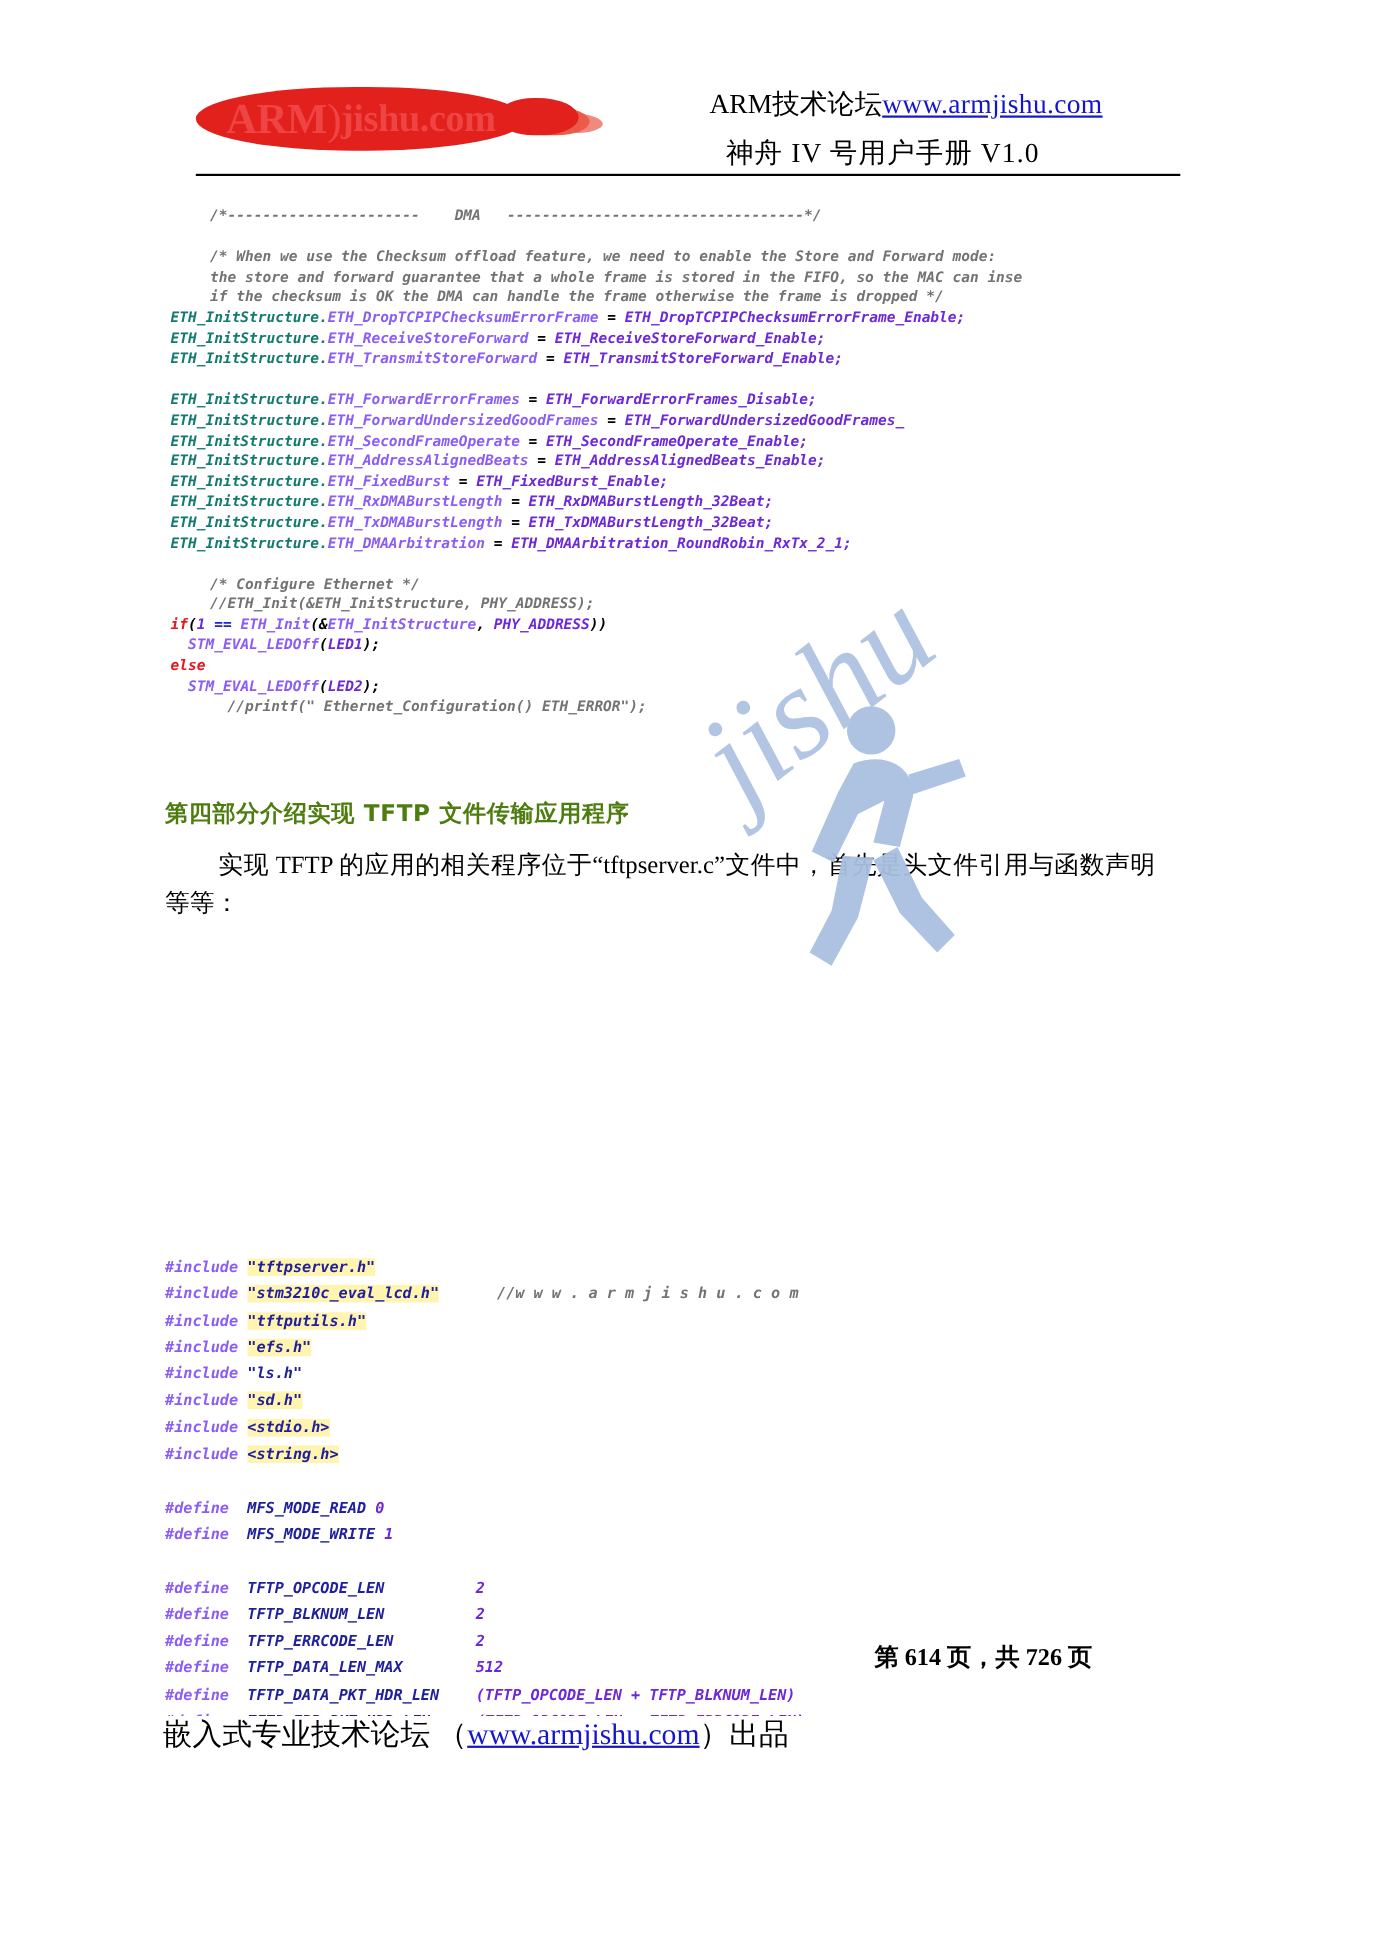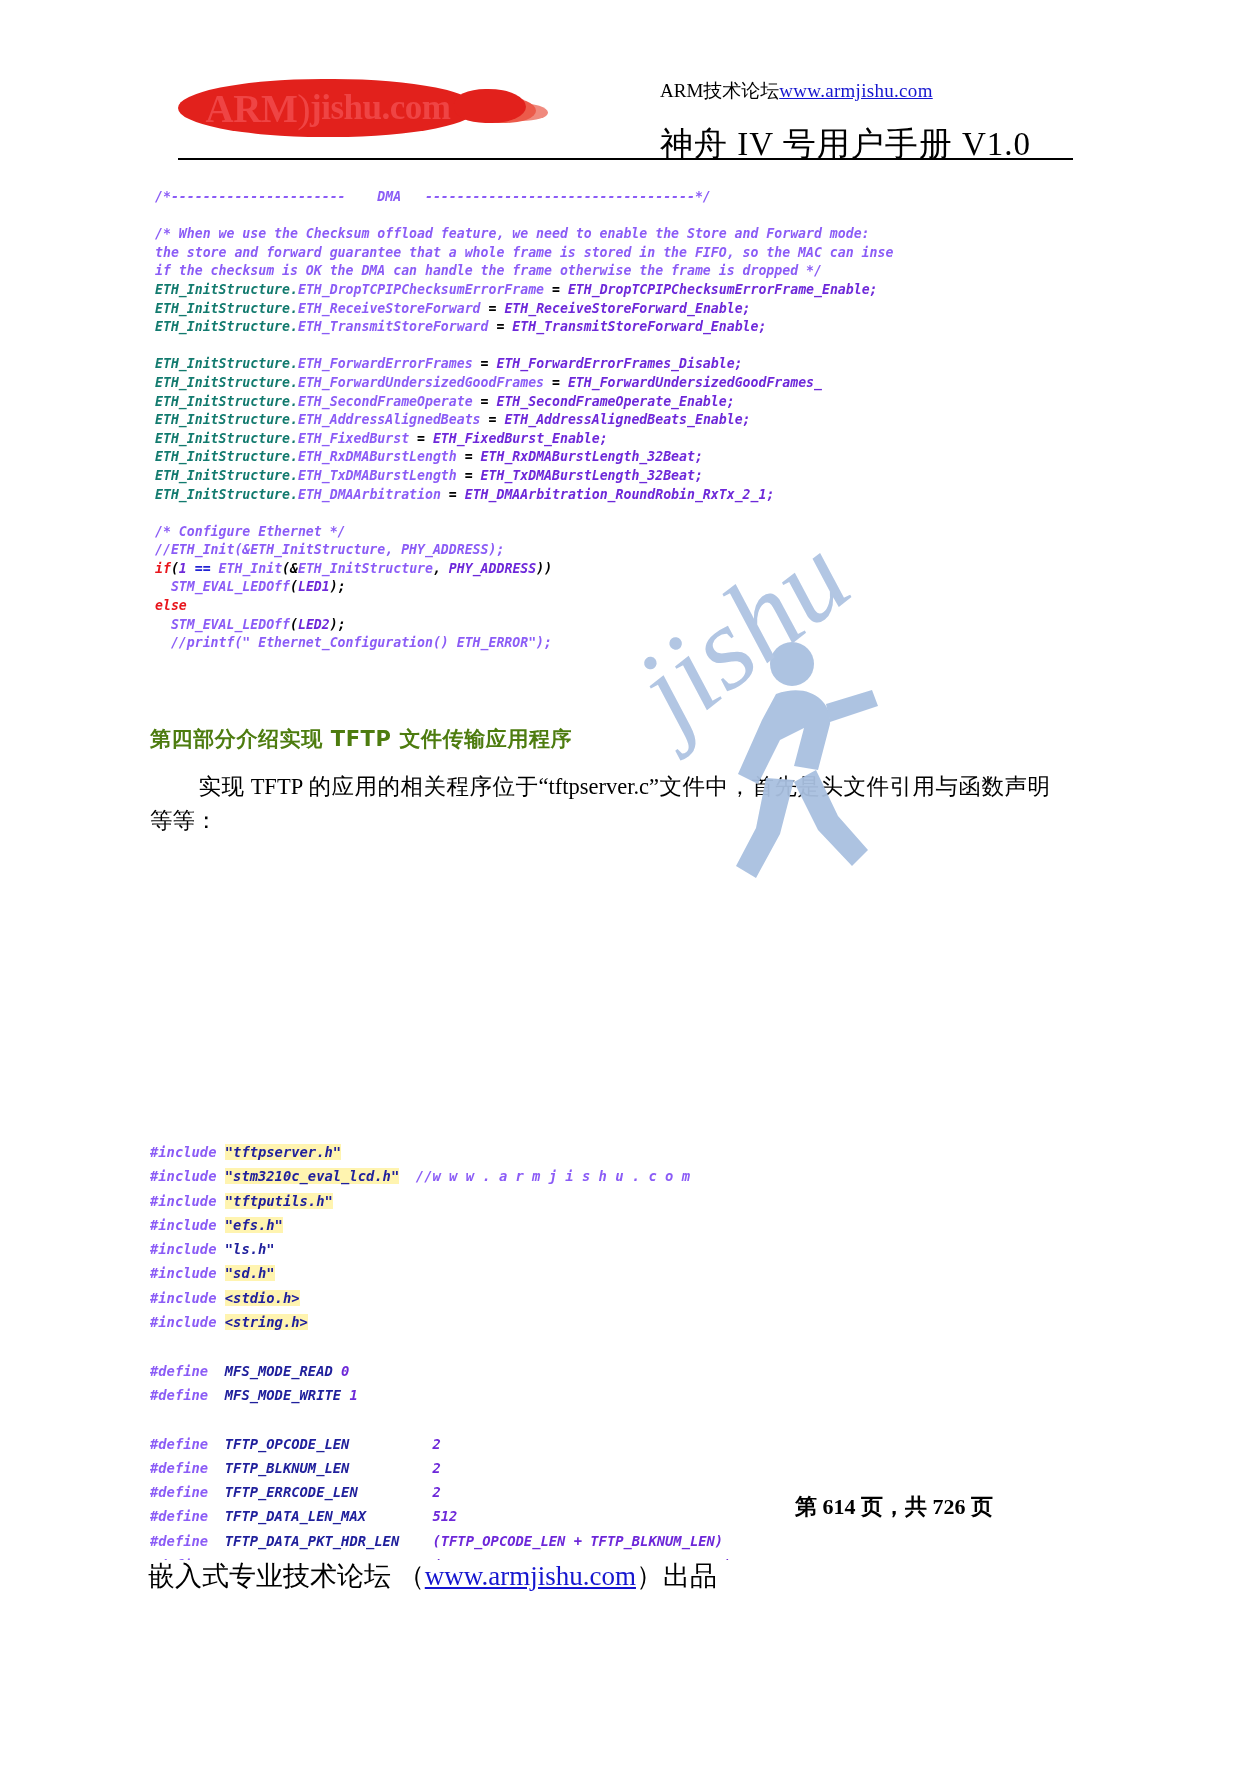--- a/index.html
+++ b/index.html
@@ -26,28 +26,28 @@
   }
   .logo-text{
     position:absolute;left:0;top:0;width:300px;height:66px;
     display:flex;align-items:center;justify-content:center;
     color:#ef4444;font-family:"Liberation Serif",serif;font-weight:bold;
     font-size:35px;letter-spacing:-.5px;white-space:nowrap;z-index:3;
   }
   .logo-text .arm{font-size:39px;}
   .logo-text .paren{font-size:40px;font-weight:normal;}
   .hdr-line1{
-    position:absolute;left:660px;top:78px;white-space:nowrap;
-    font-size:19px;color:#000;font-family:"Liberation Serif",serif;
+    position:absolute;left:645px;top:78px;white-space:nowrap;
+    font-size:25px;color:#000;font-family:"Liberation Serif",serif;
   }
   .hdr-line1 a{color:#1515cf;text-decoration:underline;
     font-family:"Liberation Serif",serif;letter-spacing:.3px;}
   .hdr-line2{
     position:absolute;left:660px;top:122px;white-space:nowrap;
-    font-size:33px;color:#000;letter-spacing:1px;
+    font-size:25px;color:#000;letter-spacing:1px;
   }
   .hdr-rule{
     position:absolute;left:178px;top:158px;width:895px;height:0;
     border-top:2px solid #000;
   }
 
   
   .codewrap{
     position:absolute;overflow:hidden;
   }
@@ -55,21 +55,21 @@
     margin:0;padding:0;
     font-family:"DejaVu Sans Mono","Liberation Mono",monospace;
     font-weight:bold;font-style:italic;
     font-size:13.2px;line-height:18.6px;
     white-space:pre;color:#000;letter-spacing:0px;
   }
   #code1{left:155px;top:188px;width:905px;height:470px;}
   #code2{left:150px;top:1140px;width:960px;height:420px;}
   #code2 pre.code{font-size:13.8px;line-height:24.3px;}
 
-  .c-cmt{color:#8b5cf6;}        
+  .c-cmt{color:#737373;margin-left:36px;}        
   .c-id{color:#127a6e;}         
   .c-grn{color:#8b5cf6;}        
   .c-red{color:#6d28d9;}        
   .c-kw{color:#e8151c;}         
   .c-blu{color:#2222d4;}
   .c-navy{color:#20209c;}       
   .c-drk{color:#000;}
   .hl{background:#fff4b0;}
 
   

